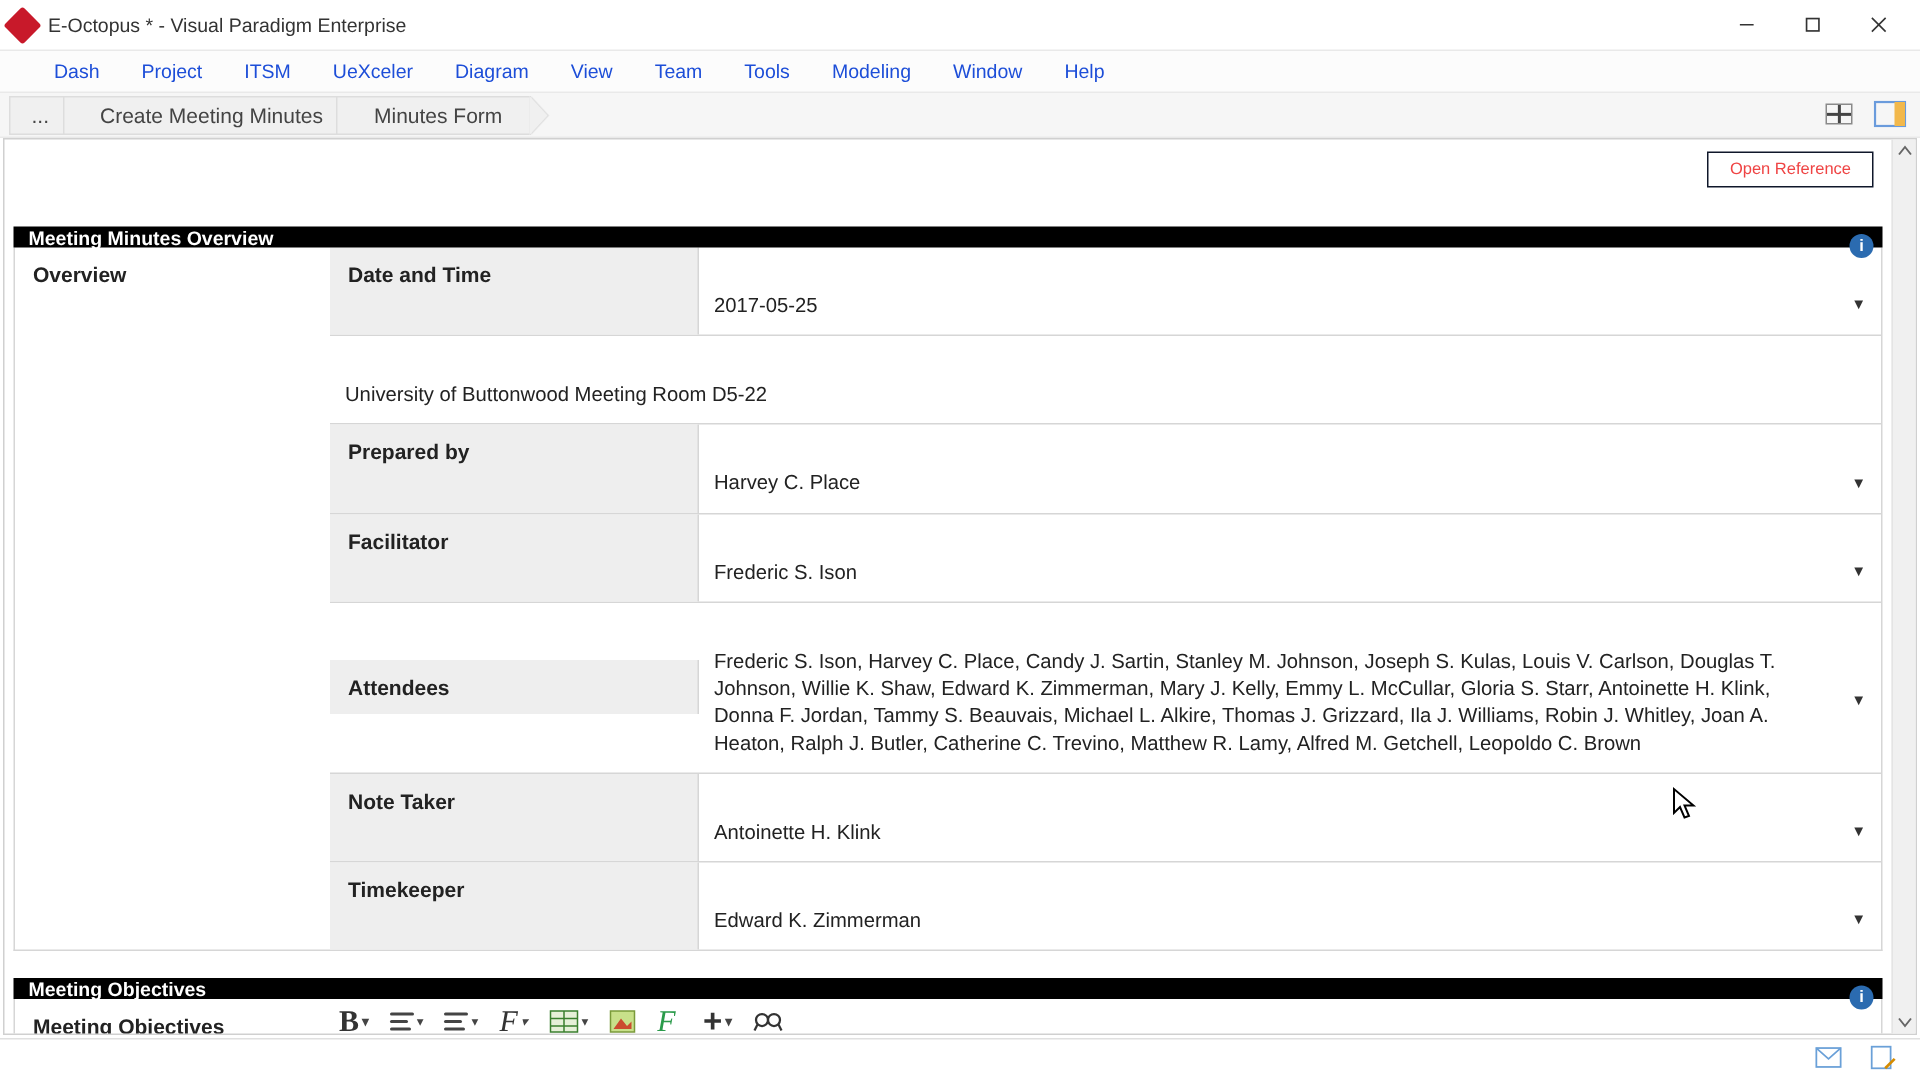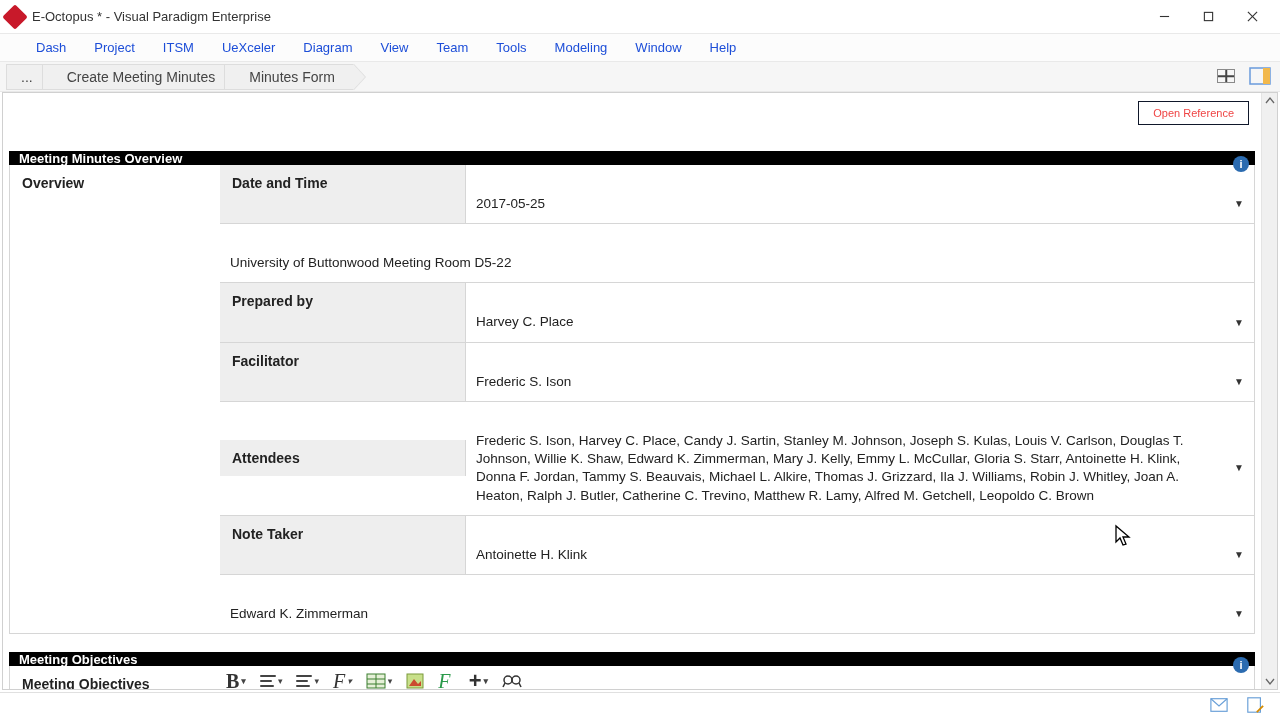--- a/index.html
+++ b/index.html
@@ -279,20 +279,21 @@
             </div>
           </div>
           <div class="row">
             <div class="lab">Note Taker</div>
             <div class="val">
               <span>Antoinette H. Klink</span>
               <span class="dd">▼</span>
             </div>
           </div>
           <div class="row">
+            <div class="lab">Timekeeper</div>
             <div class="val">
               <span>Edward K. Zimmerman</span>
               <span class="dd">▼</span>
             </div>
           </div>
         </div>
       </div>
     </div>
 
     <div class="sec-objectives">

